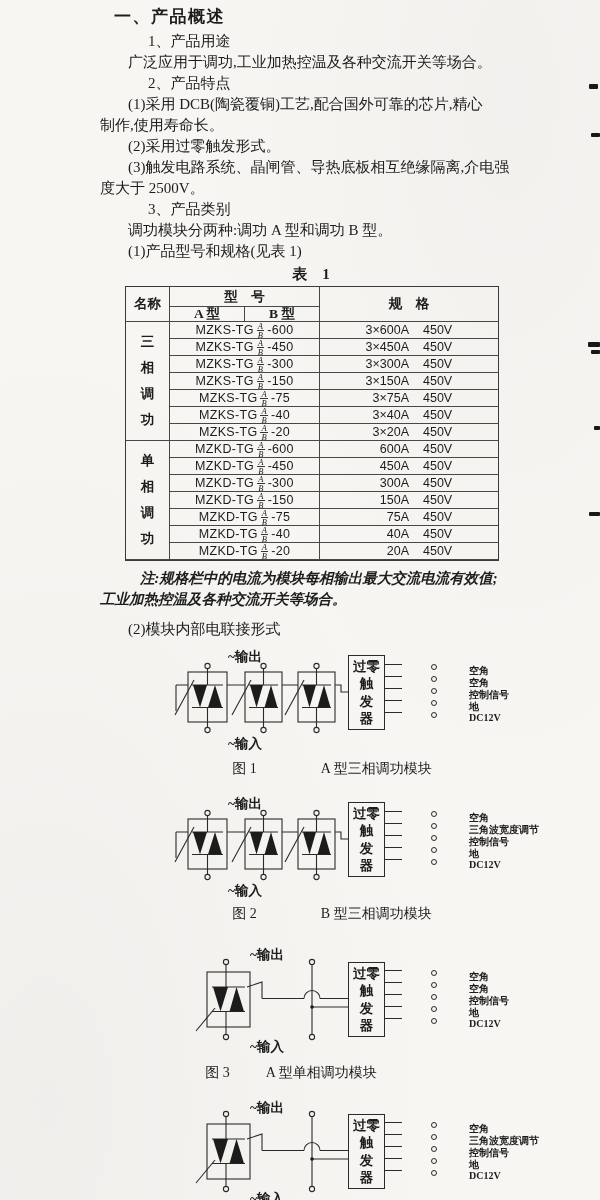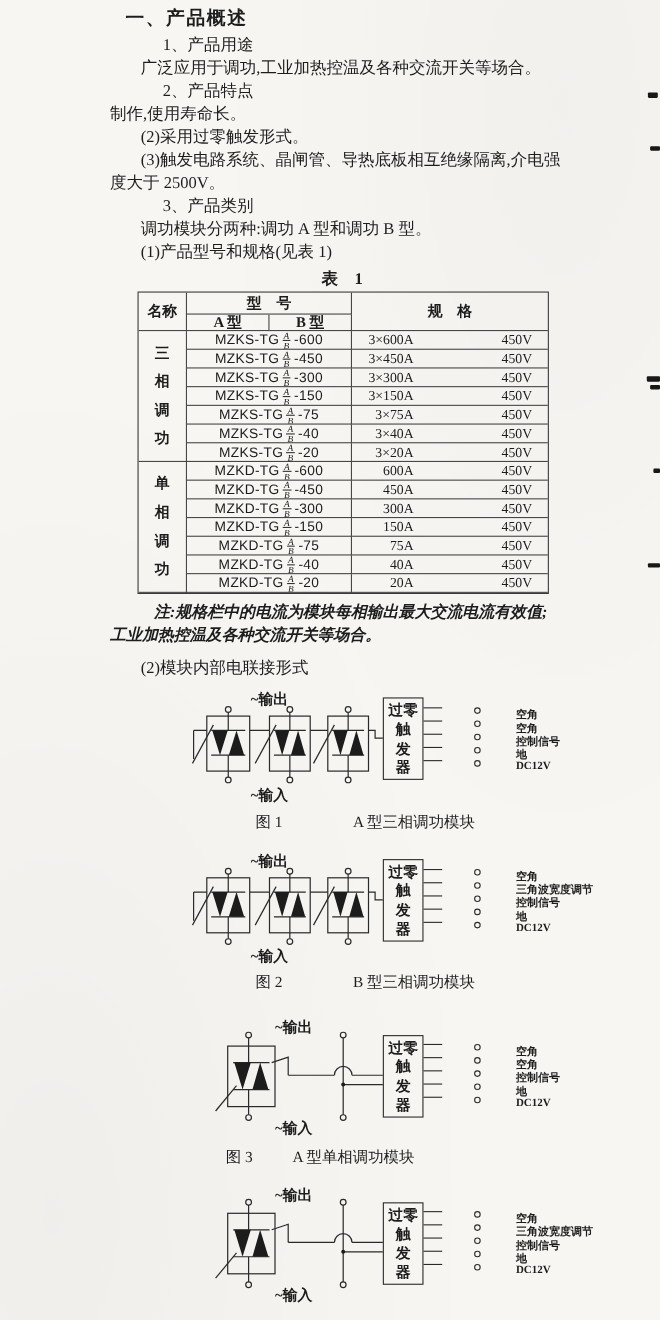--- a/index.html
+++ b/index.html
@@ -39,21 +39,21 @@
   .h-b{grid-column:3;grid-row:2;}
   .h-spec{grid-column:4;grid-row:1 / span 2;border-right:none;}
   .g1{grid-column:1;grid-row:3 / span 7;}
   .g2{grid-column:1;grid-row:10 / span 7;}
   .vname{width:17px;word-break:break-all;line-height:15.5px;text-align:center;
          font-size:13.5px;font-weight:600;}
   .g1 .vname{line-height:26px;}
   .g2 .vname{line-height:26px;}
   .model{grid-column:2 / span 2;font-family:"Liberation Sans","DejaVu Sans",sans-serif;
          letter-spacing:.3px;}
-  .spec{grid-column:4;border-right:none;font-family:Liberation Serif, serif;justify-content:space-between;}
+  .spec{grid-column:4;border-right:none;font-family:Liberation Sans, sans-serif;}
   .frac{display:inline-flex;flex-direction:column;align-items:center;
         font-family:"Liberation Serif","DejaVu Serif",serif;font-style:italic;
         font-size:8.5px;line-height:8px;margin:0 3px;}
   .ft{border-bottom:1px solid #333;padding:0 1px;}
   .cur{width:56px;text-align:right;}
   .volt{width:42px;text-align:left;margin-left:14px;}
 
   .note{margin:7px 40px 0 100px;font-style:italic;font-weight:600;
         font-size:14.5px;line-height:21px;}
   .note p{margin:0;white-space:nowrap;}
@@ -80,20 +80,21 @@
   .art{position:absolute;background:#181818;border-radius:1px;}
 </style>
 </head>
 <body>
 
 <div class="doc">
   <h1>一、产品概述</h1>
   <p class="t i3">1、产品用途</p>
   <p class="t i2">广泛应用于调功,工业加热控温及各种交流开关等场合。</p>
   <p class="t i3">2、产品特点</p>
+  <p class="t i2">(1)采用 DCB(陶瓷覆铜)工艺,配合国外可靠的芯片,精心</p>
   <p class="t i0">制作,使用寿命长。</p>
   <p class="t i2">(2)采用过零触发形式。</p>
   <p class="t i2">(3)触发电路系统、晶闸管、导热底板相互绝缘隔离,介电强</p>
   <p class="t i0">度大于 2500V。</p>
   <p class="t i3">3、产品类别</p>
   <p class="t i2">调功模块分两种:调功 A 型和调功 B 型。</p>
   <p class="t i2">(1)产品型号和规格(见表 1)</p>
 </div>
 
 <div class="tcap">表    1</div>

